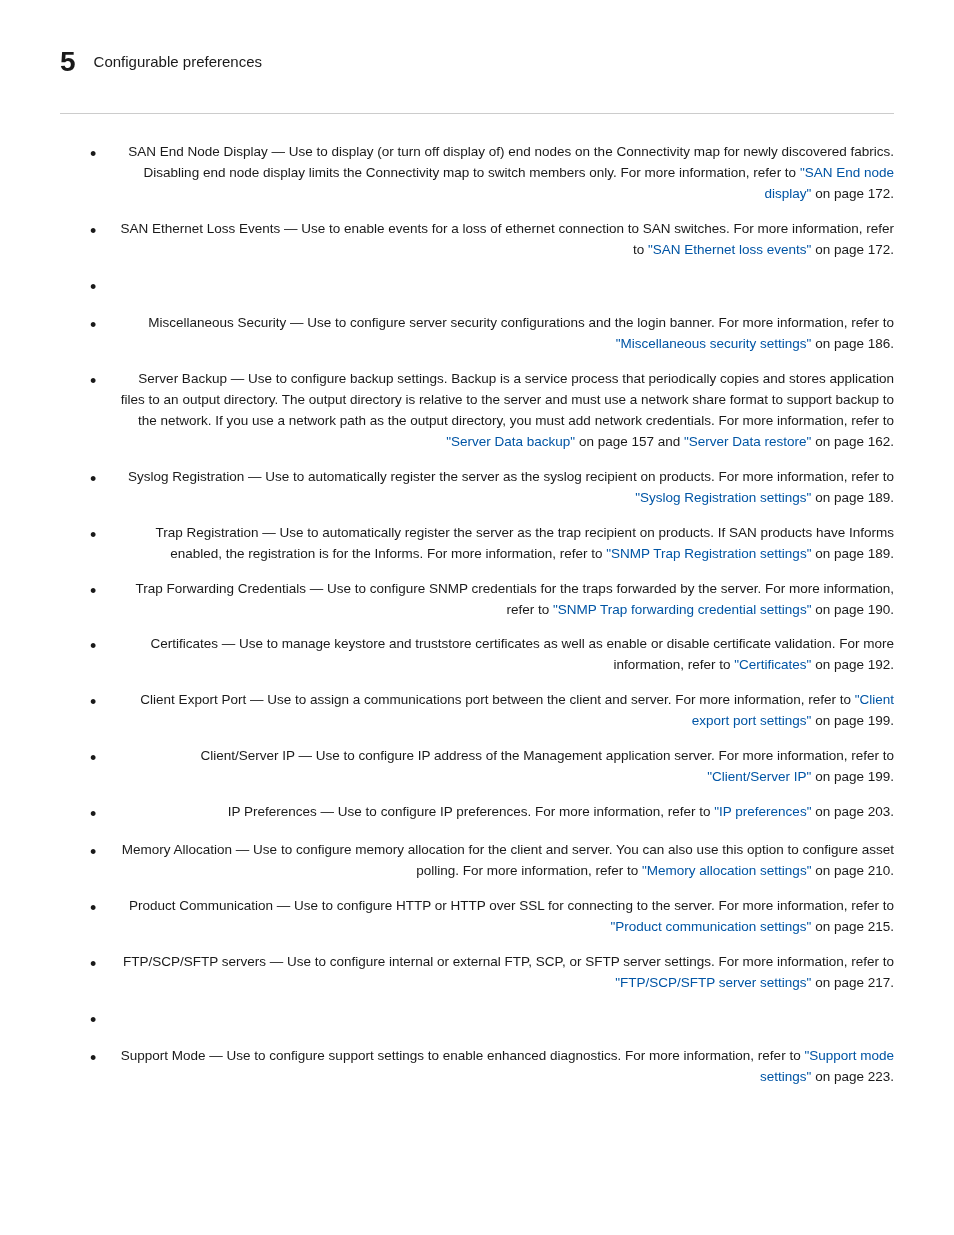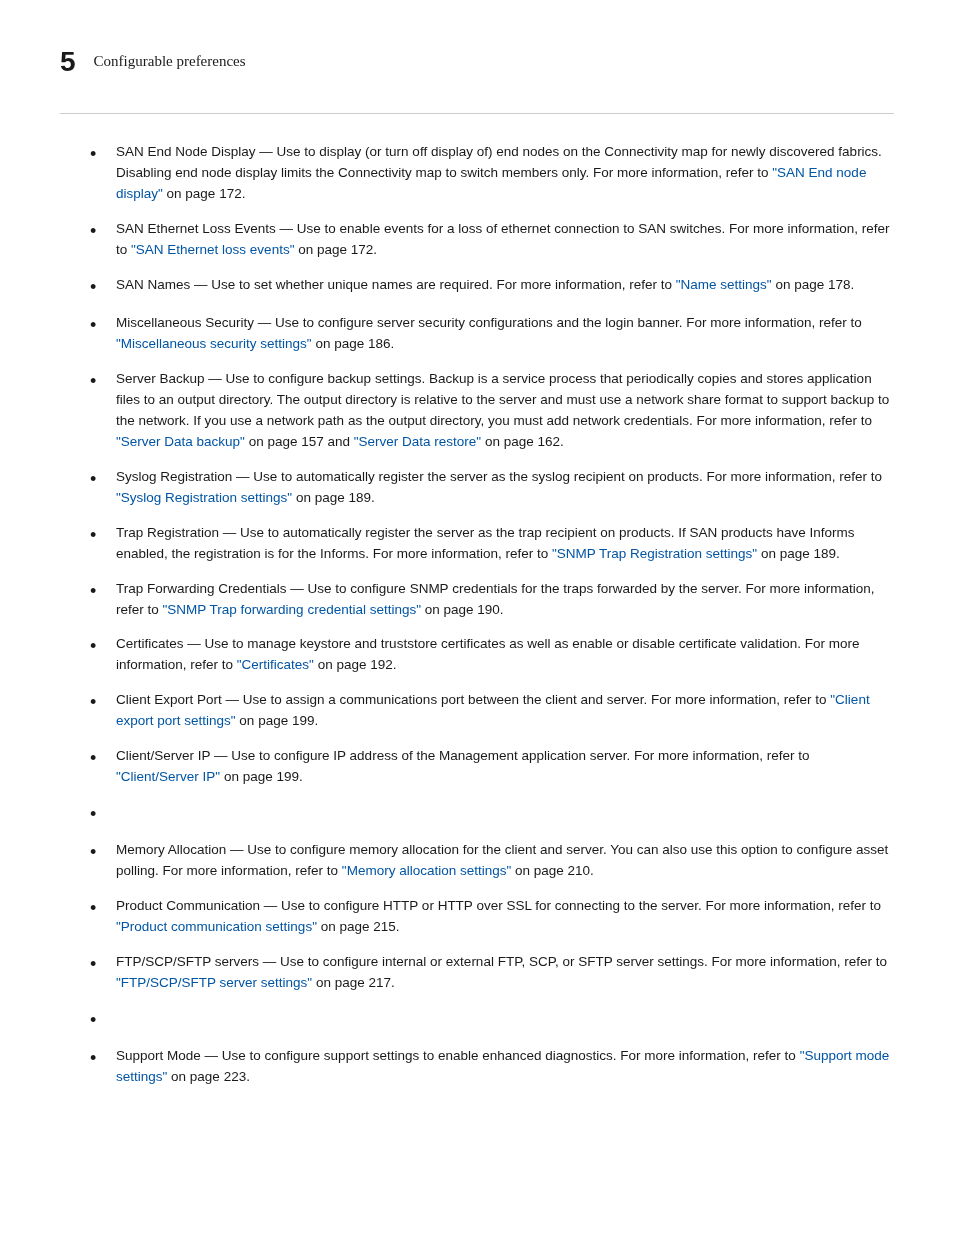--- a/index.html
+++ b/index.html
@@ -31,21 +31,20 @@
     .chapter-number {
       font-size: 28px;
       font-weight: bold;
       margin-right: 18px;
       color: #1a1a1a;
     }
 
     .chapter-title {
       font-size: 15px;
       color: #1a1a1a;
-      font-family: Liberation Serif, serif;
     }
 
     .divider {
       border: none;
       border-top: 1px solid #cccccc;
       margin-bottom: 28px;
     }
 
     .content {
       padding-left: 30px;
@@ -67,20 +66,21 @@
       min-width: 18px;
       margin-right: 8px;
       margin-top: 1px;
       font-size: 18px;
       line-height: 1.3;
       color: #1a1a1a;
     }
 
     ul.bullet-list > li .item-text {
       flex: 1;
+      text-align: right;
     }
 
     a.link {
       color: #0055a5;
       text-decoration: none;
     }
   </style>
 </head>
 <body>
 
@@ -96,21 +96,20 @@
     <li>
           <span class="bullet">•</span>
           <span class="item-text">SAN End Node Display — Use to display (or turn off display of) end nodes on the Connectivity map for newly discovered fabrics. Disabling end node display limits the Connectivity map to switch members only. For more information, refer to <a class="link" href="#">"SAN End node display"</a> on page 172.</span>
         </li>
         <li>
           <span class="bullet">•</span>
           <span class="item-text">SAN Ethernet Loss Events — Use to enable events for a loss of ethernet connection to SAN switches. For more information, refer to <a class="link" href="#">"SAN Ethernet loss events"</a> on page 172.</span>
         </li>
         <li>
           <span class="bullet">•</span>
-          <span class="item-text">SAN Names — Use to set whether unique names are required. For more information, refer to <a class="link" href="#">"Name settings"</a> on page 178.</span>
         </li>
         <li>
           <span class="bullet">•</span>
           <span class="item-text">Miscellaneous Security — Use to configure server security configurations and the login banner. For more information, refer to <a class="link" href="#">"Miscellaneous security settings"</a> on page 186.</span>
         </li>
         <li>
           <span class="bullet">•</span>
           <span class="item-text">Server Backup — Use to configure backup settings. Backup is a service process that periodically copies and stores application files to an output directory. The output directory is relative to the server and must use a network share format to support backup to the network. If you use a network path as the output directory, you must add network credentials. For more information, refer to <a class="link" href="#">"Server Data backup"</a> on page 157 and <a class="link" href="#">"Server Data restore"</a> on page 162.</span>
         </li>
         <li>
@@ -132,20 +131,21 @@
         <li>
           <span class="bullet">•</span>
           <span class="item-text">Client Export Port — Use to assign a communications port between the client and server. For more information, refer to <a class="link" href="#">"Client export port settings"</a> on page 199.</span>
         </li>
         <li>
           <span class="bullet">•</span>
           <span class="item-text">Client/Server IP — Use to configure IP address of the Management application server. For more information, refer to <a class="link" href="#">"Client/Server IP"</a> on page 199.</span>
         </li>
         <li>
           <span class="bullet">•</span>
+          <span class="item-text">IP Preferences — Use to configure IP preferences. For more information, refer to <a class="link" href="#">"IP preferences"</a> on page 203.</span>
         </li>
         <li>
           <span class="bullet">•</span>
           <span class="item-text">Memory Allocation — Use to configure memory allocation for the client and server. You can also use this option to configure asset polling. For more information, refer to <a class="link" href="#">"Memory allocation settings"</a> on page 210.</span>
         </li>
         <li>
           <span class="bullet">•</span>
           <span class="item-text">Product Communication — Use to configure HTTP or HTTP over SSL for connecting to the server. For more information, refer to <a class="link" href="#">"Product communication settings"</a> on page 215.</span>
         </li>
         <li>

